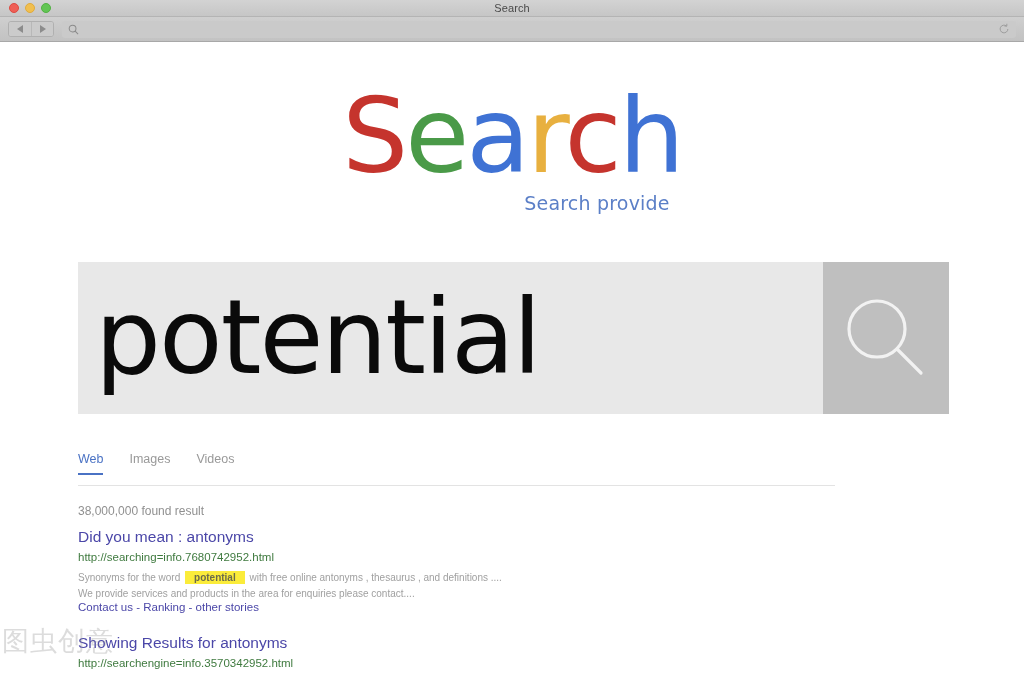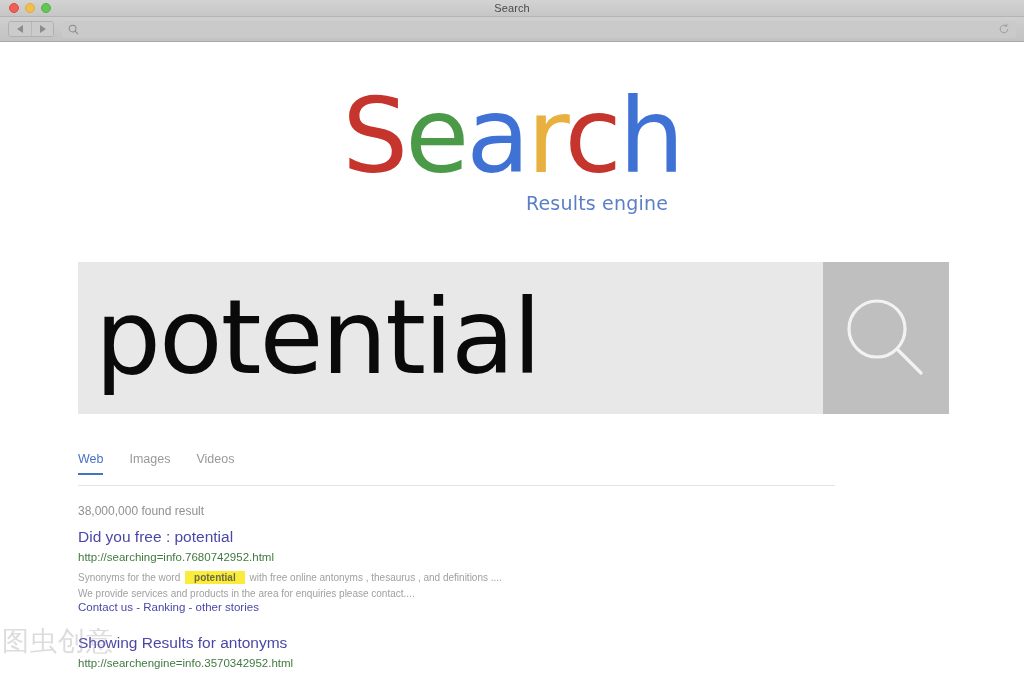--- a/index.html
+++ b/index.html
@@ -304,21 +304,21 @@
       </svg>
     </div>
   </div>
 
   <div class="page">
 
     <div class="logo-block">
       <div class="logo">
         <span style="color:#c5342d">S</span><span style="color:#4a9a48">e</span><span style="color:#3f72d4">a</span><span style="color:#e8b03f">r</span><span style="color:#c5342d">c</span><span style="color:#3f72d4">h</span>
       </div>
-      <div class="logo-sub">Results engine</div>
+      <div class="logo-sub">Search provide</div>
     </div>
 
     <div class="searchbar">
       <div class="search-input-area">
         <span class="search-term" title="Search">potential</span>
       </div>
       <div class="search-btn">
         <svg width="86" height="86" viewBox="0 0 86 86" aria-hidden="true">
           <circle cx="34" cy="34" r="28" fill="none" stroke="#f2f2f2" stroke-width="3.2"></circle>
           <line x1="54" y1="54" x2="78" y2="78" stroke="#f2f2f2" stroke-width="3.2" stroke-linecap="round"></line>
@@ -330,21 +330,21 @@
       <div class="tab active">Web</div>
       <div class="tab">Images</div>
       <div class="tab">Videos</div>
     </div>
 
     <div class="found-count">38,000,000 found result</div>
 
     <div class="results">
 
       <div class="result">
-        <div class="result-title">Did you free : potential</div>
+        <div class="result-title">Did you mean : antonyms</div>
         <div class="result-url">http://searching=info.7680742952.html</div>
         <div class="result-snippet">
           <span>Synonyms for the word</span>
           <span class="hl">potential</span>
           <span>with free online antonyms , thesaurus , and definitions ....</span>
           <br>
           <span>We provide services and products in the area for enquiries please contact....</span>
         </div>
         <div class="result-links">Contact us - Ranking - other stories</div>
       </div>

